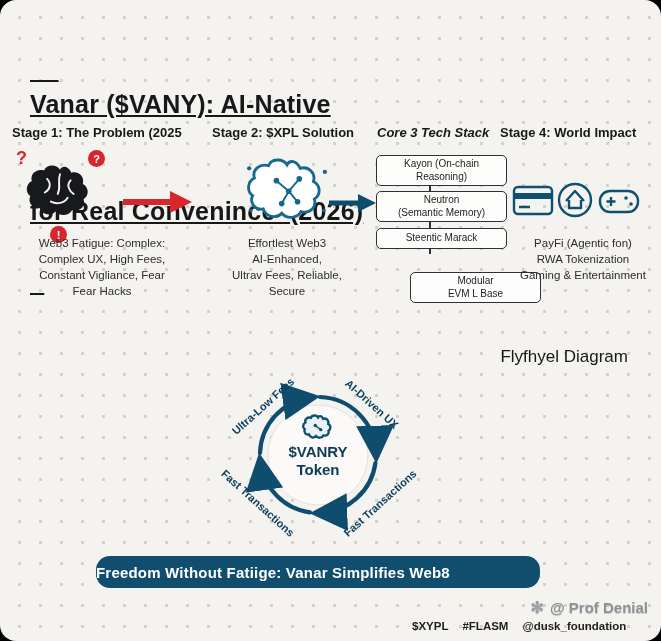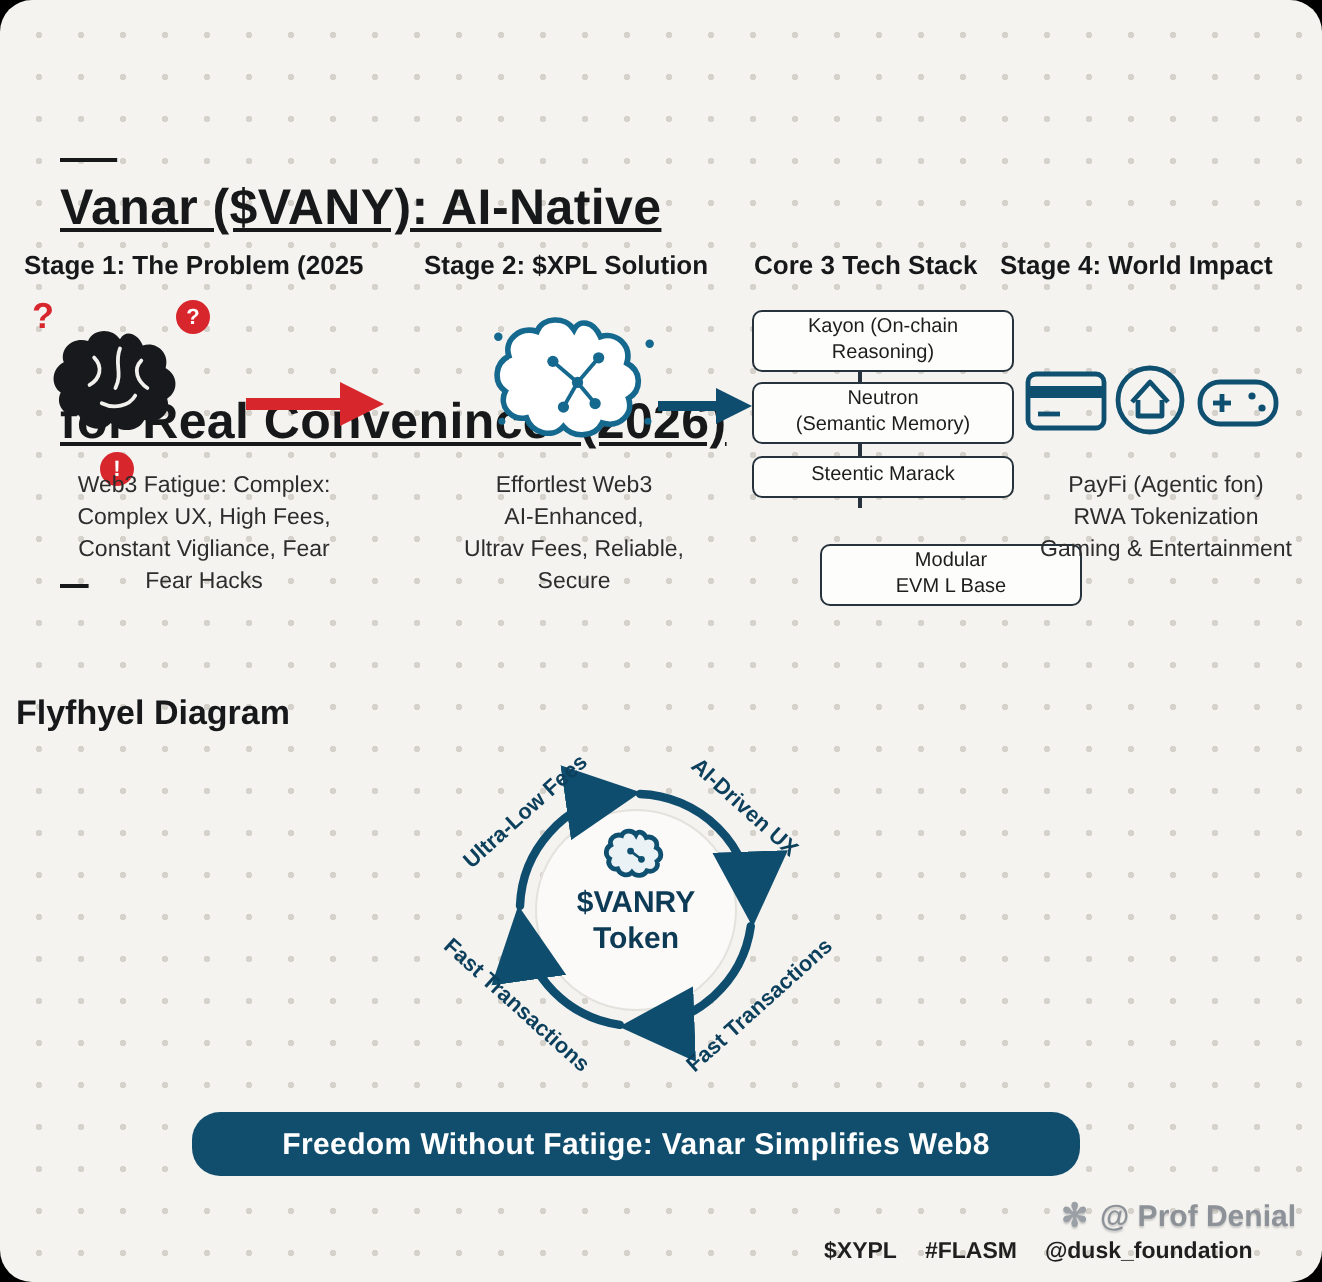--- a/index.html
+++ b/index.html
@@ -22,32 +22,32 @@
     width:17px; height:17px; border-radius:50%; background:#d7262c; color:#fff;
     font-size:11px; font-weight:700; display:flex; align-items:center; justify-content:center;
   }
   .tech-box {
     left:376px; width:131px; box-sizing:border-box;
     background:#fdfdfc; border:1.6px solid #26323c; border-radius:5px;
     display:flex; align-items:center; justify-content:center; text-align:center;
     font-size:10px; line-height:1.22; color:#1d1d1d; white-space:pre-line;
   }
   .conn { left:429px; width:2px; background:#26323c; }
-  .fw-heading { left:8px; top:347px; width:620px; text-align:left; font-size:17px; font-weight:700; }
+  .fw-heading { left:8px; top:347px; width:620px; text-align:right; font-size:17px; font-weight:400; }
   .flywheel { left:190px; top:372px; width:256px; height:180px; }
   .fw-label { position:absolute; width:110px; text-align:center; font-size:11px; font-weight:700; color:#0c3f5c; white-space:nowrap; }
   .fw-tl { left:18px;  top:28px;  transform:rotate(-42deg); }
   .fw-tr { left:127px; top:26px;  transform:rotate(42deg); }
   .fw-bl { left:13px;  top:125px; transform:rotate(42deg); }
   .fw-br { left:135px; top:125px; transform:rotate(-42deg); }
   .fw-center { position:absolute; left:68px; width:120px; text-align:center; font-size:15px; font-weight:700; color:#0d3a55; line-height:1.1; }
   .banner {
     left:96px; top:556px; width:444px; height:32px; background:#114e6d; border-radius:14px;
     color:#ffffff; font-weight:700; font-size:15px; letter-spacing:.2px;
-    display:flex; align-items:center; justify-content:center;
+    display:flex; align-items:center; 
   }
   .wm {
     left:448px; top:598px; width:200px; font-size:15px; font-weight:700; color:#8d9299;
     display:flex; align-items:center; gap:6px; justify-content:flex-end;
     text-shadow:0 1px 1px rgba(0,0,0,.18);
   }
   .wm .wm-icon { font-size:16px; color:#9aa0a6; }
   .tags { left:412px; top:620px; width:266px; font-size:11.5px; font-weight:700; color:#1f1f1f; display:flex; gap:14px; white-space:nowrap; }
 </style>
 </head>
@@ -55,21 +55,21 @@
 
 <div class="card">
 
   <div class="abs title">
     <div>Vanar ($VANY): AI-Native</div>
     <div>for Real Convenince  (2026)</div>
   </div>
 
   <div class="abs col-head" style="left:12px;">Stage 1: The Problem (2025</div>
   <div class="abs col-head" style="left:212px;">Stage 2: $XPL Solution</div>
-  <div class="abs col-head" style="left:377px;">Core 3 Tech Stack</div>
+  <div class="abs col-head" style="left:377px;font-style:italic;">Core 3 Tech Stack</div>
   <div class="abs col-head" style="left:500px;">Stage 4: World Impact</div>
 
   <svg class="abs" style="left:22px; top:162px;" width="76" height="64" viewBox="0 0 100 84">
     <path d="M50 10 C45 2 32 3 29 11 C19 8 10 16 13 25 C5 29 4 40 11 45 C7 53 14 62 23 60 C26 69 38 72 44 65 C50 72 62 71 66 63 C76 66 84 58 81 49 C89 44 88 33 80 29 C83 19 74 11 65 14 C61 5 53 4 50 10 Z" fill="#17191c"></path>
     <path d="M33 22 C39 28 37 36 30 40" stroke="#f2f1ee" stroke-width="2.5" fill="none" stroke-linecap="round"></path>
     <path d="M50 16 C46 26 52 32 47 42" stroke="#f2f1ee" stroke-width="2.5" fill="none" stroke-linecap="round"></path>
     <path d="M64 24 C58 30 62 38 68 42" stroke="#f2f1ee" stroke-width="2.5" fill="none" stroke-linecap="round"></path>
     <path d="M38 52 C46 56 56 54 60 47" stroke="#f2f1ee" stroke-width="2.5" fill="none" stroke-linecap="round"></path>
   </svg>
   <div class="abs mark-q">?</div>

